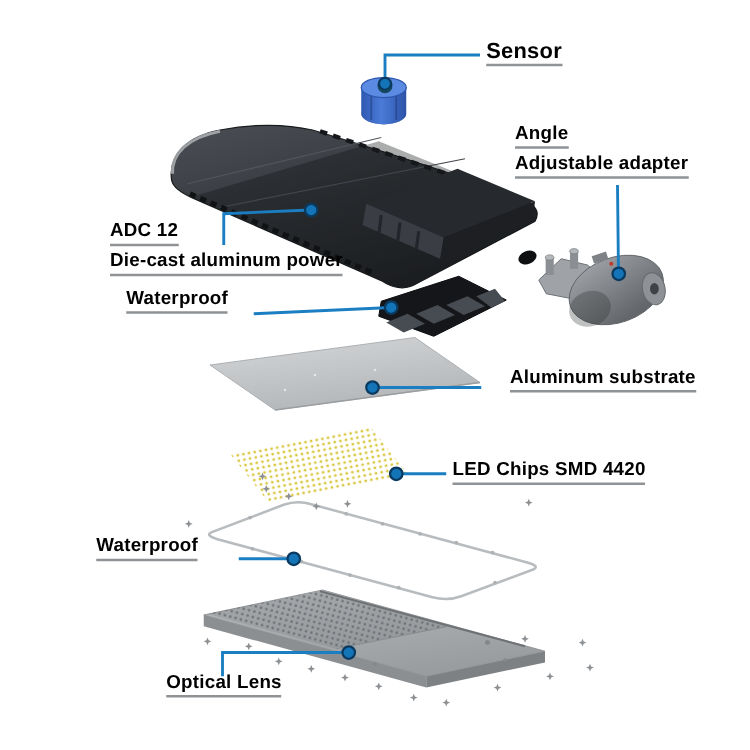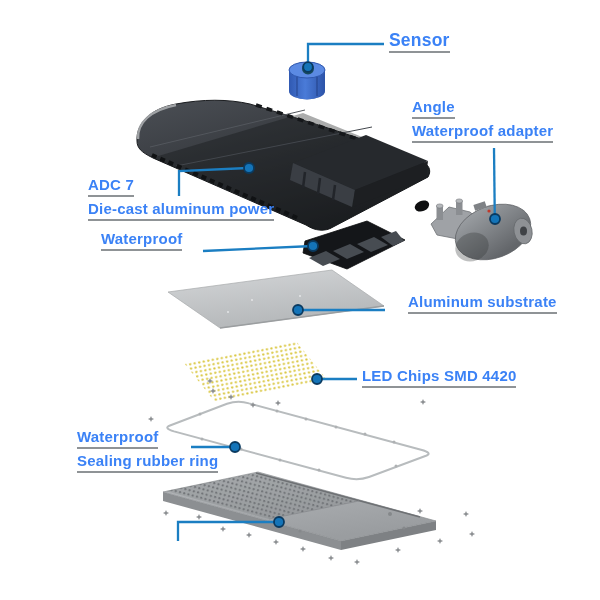--- a/index.html
+++ b/index.html
@@ -1,19 +1,19 @@
 <!DOCTYPE html>
 <html><head>
 <meta charset="utf-8">
 <style>
   html,body{margin:0;padding:0;background:#fff;}
   #stage{position:relative;width:600px;height:600px;background:#fff;overflow:hidden;
          font-family:"Liberation Sans",sans-serif;}
   #art{position:absolute;left:0;top:0;}
-  .lbl{position:absolute;font-weight:600;font-size:15px;color:#3b82f6;line-height:1.05;z-index:5;}
+  .lbl{position:absolute;font-weight:600;font-size:15px;color:#000000;line-height:1.05;z-index:5;}
   .lbl .ln{display:block;width:max-content;border-bottom:2px solid #8f9396;
            padding-bottom:2px;margin-bottom:4px;letter-spacing:.2px;}
   .lbl-sensor{font-size:17.5px;}
 </style>
 </head>
 <body>
 
 <div id="stage">
 
 <svg id="art" width="600" height="600" viewBox="0 0 600 600">
@@ -188,39 +188,41 @@
     <circle cx="279" cy="522" r="5"></circle>
   </g>
 </svg>
 
   <div class="lbl lbl-sensor" style="left:389px;top:31px;">
     <span class="ln">Sensor</span>
   </div>
 
   <div class="lbl" style="left:412px;top:99px;">
     <span class="ln">Angle</span>
-    <span class="ln">Waterproof adapter</span>
+    <span class="ln">Adjustable adapter</span>
   </div>
 
   <div class="lbl" style="left:88px;top:177px;">
-    <span class="ln">ADC 7</span>
+    <span class="ln">ADC 12</span>
     <span class="ln">Die-cast aluminum power</span>
   </div>
 
   <div class="lbl" style="left:101px;top:231px;">
     <span class="ln">Waterproof</span>
   </div>
 
   <div class="lbl" style="left:408px;top:294px;">
     <span class="ln">Aluminum substrate</span>
   </div>
 
   <div class="lbl" style="left:362px;top:368px;">
     <span class="ln">LED Chips SMD 4420</span>
   </div>
 
   <div class="lbl" style="left:77px;top:429px;">
     <span class="ln">Waterproof</span>
-    <span class="ln">Sealing rubber ring</span>
-  </div>
-
+  </div>
+
+  <div class="lbl" style="left:133px;top:538px;">
+    <span class="ln">Optical Lens</span>
+  </div>
 
 </div>
 
 </body></html>

